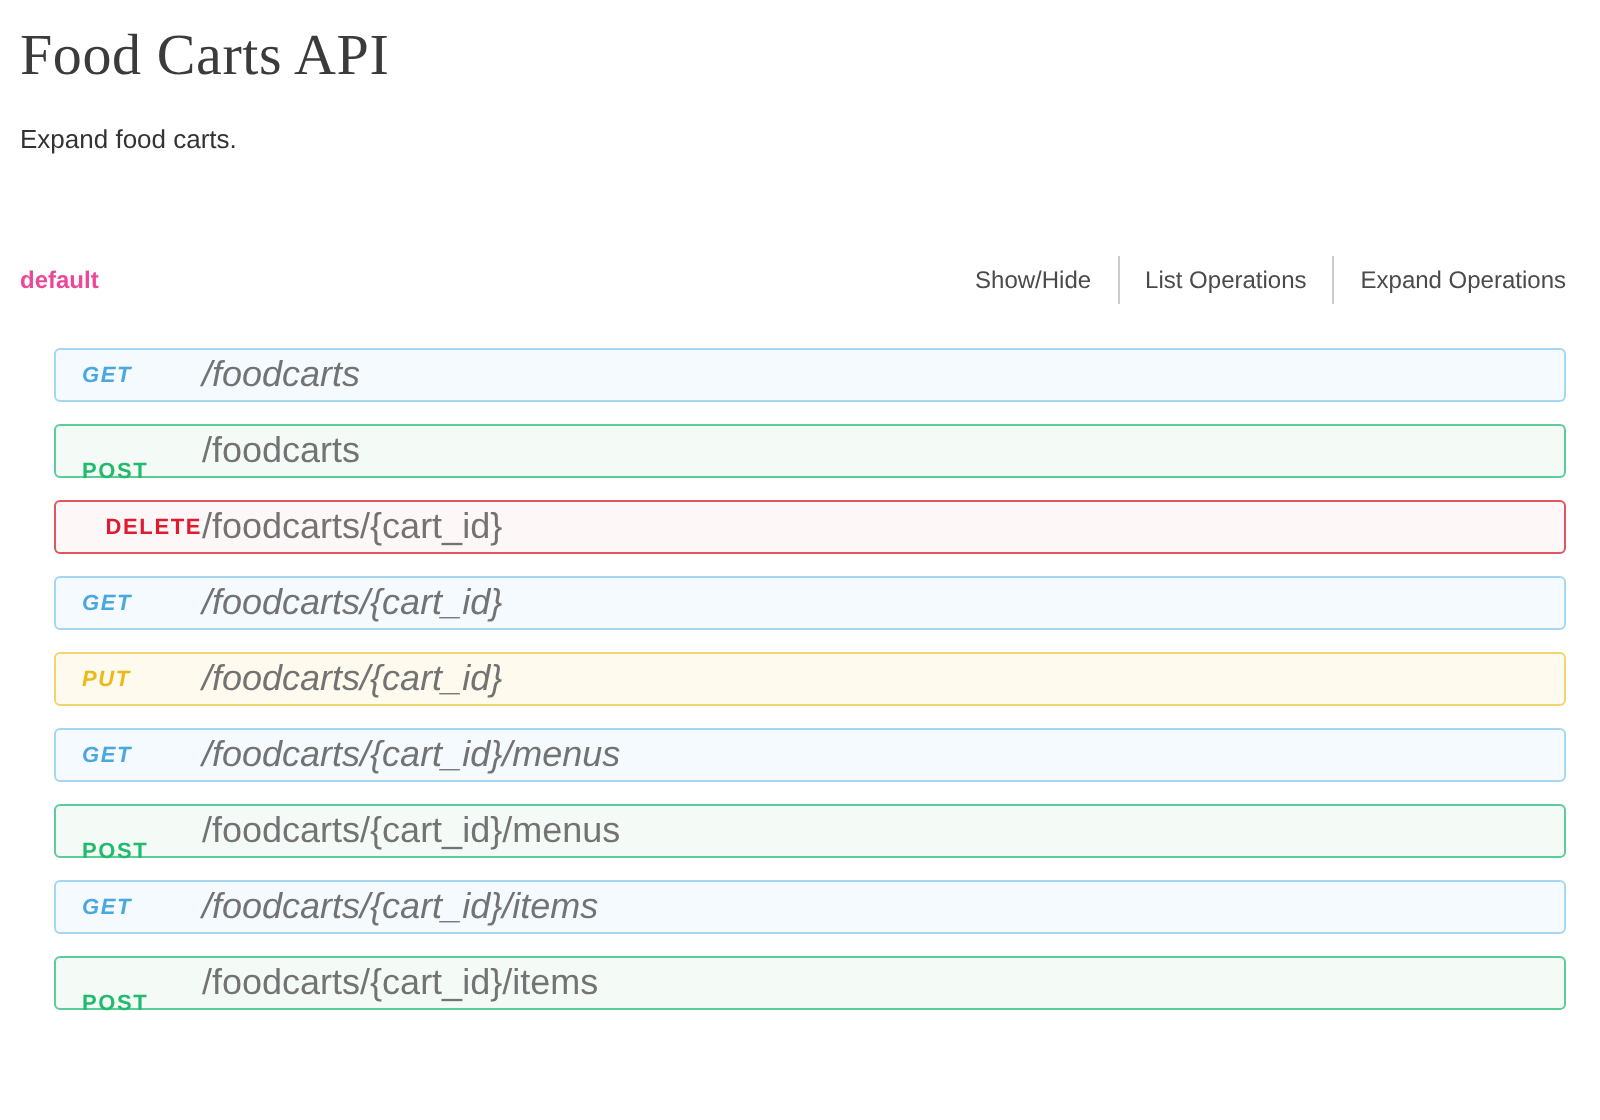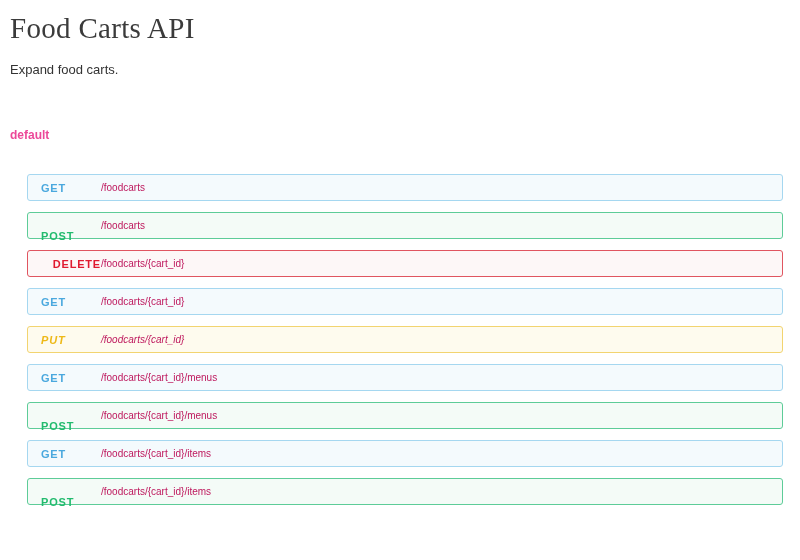--- a/index.html
+++ b/index.html
@@ -50,24 +50,24 @@
     border: 1px solid; border-radius: 3px;
     display: flex; align-items: center;
     cursor: pointer;
   }
   .op .method {
     width: 60px; margin-left: 13px;
     font-size: 11px; font-weight: 700;
     letter-spacing: 0.8px;
   }
   .op .path {
-    font-size: 10px; color: #be185d;
+    font-size: 18px; color: #737373;
     text-decoration: none;
   }
-  .op-get    { background: #f4fafd; border-color: #a5d7f0; }
+  .op-get    { background: #f4fafd; border-color: #a5d7f0; font-style: italic; }
   .op-get    .method { color: #4aa8de; }
   .op-post   { background: #f4fbf7; border-color: #5dcc98; }
   .op-post   .method { color: #22bb6e; margin-top: 20px; }
   .op-delete { background: #fdf7f7; border-color: #e05560; text-align: right; }
   .op-delete .method { color: #e01b30; }
   .op-put    { background: #fefbee; border-color: #f2d470; font-style: italic; }
   .op-put    .method { color: #eeb918; }
 
   
   .base-footer {
@@ -81,20 +81,25 @@
 </head>
 <body>
 
 <div class="page">
 
   <h1 class="api-title">Food Carts API</h1>
   <div class="api-subtitle">Expand food carts.</div>
 
   <div class="section-header">
     <div class="section-name">default</div>
+    <div class="section-controls">
+      <span class="ctrl">Show/Hide</span>
+      <span class="ctrl">List Operations</span>
+      <span class="ctrl">Expand Operations</span>
+    </div>
   </div>
 
   <div class="endpoints">
 
     <div class="op op-get">
       <span class="method">GET</span>
       <span class="path">/foodcarts</span>
     </div>
 
     <div class="op op-post">

